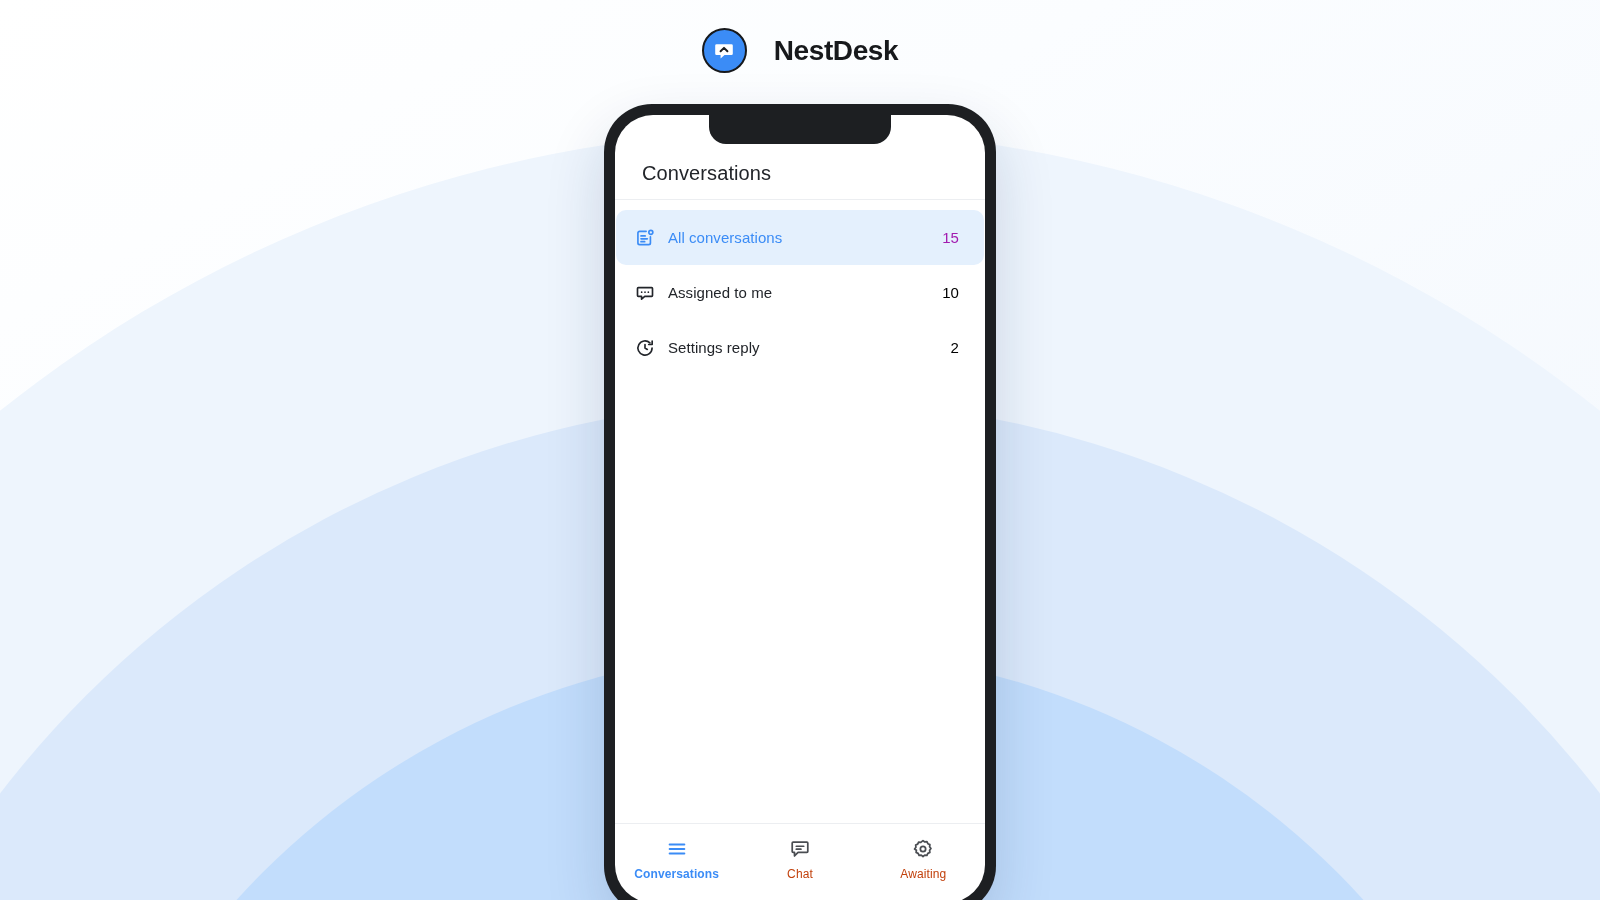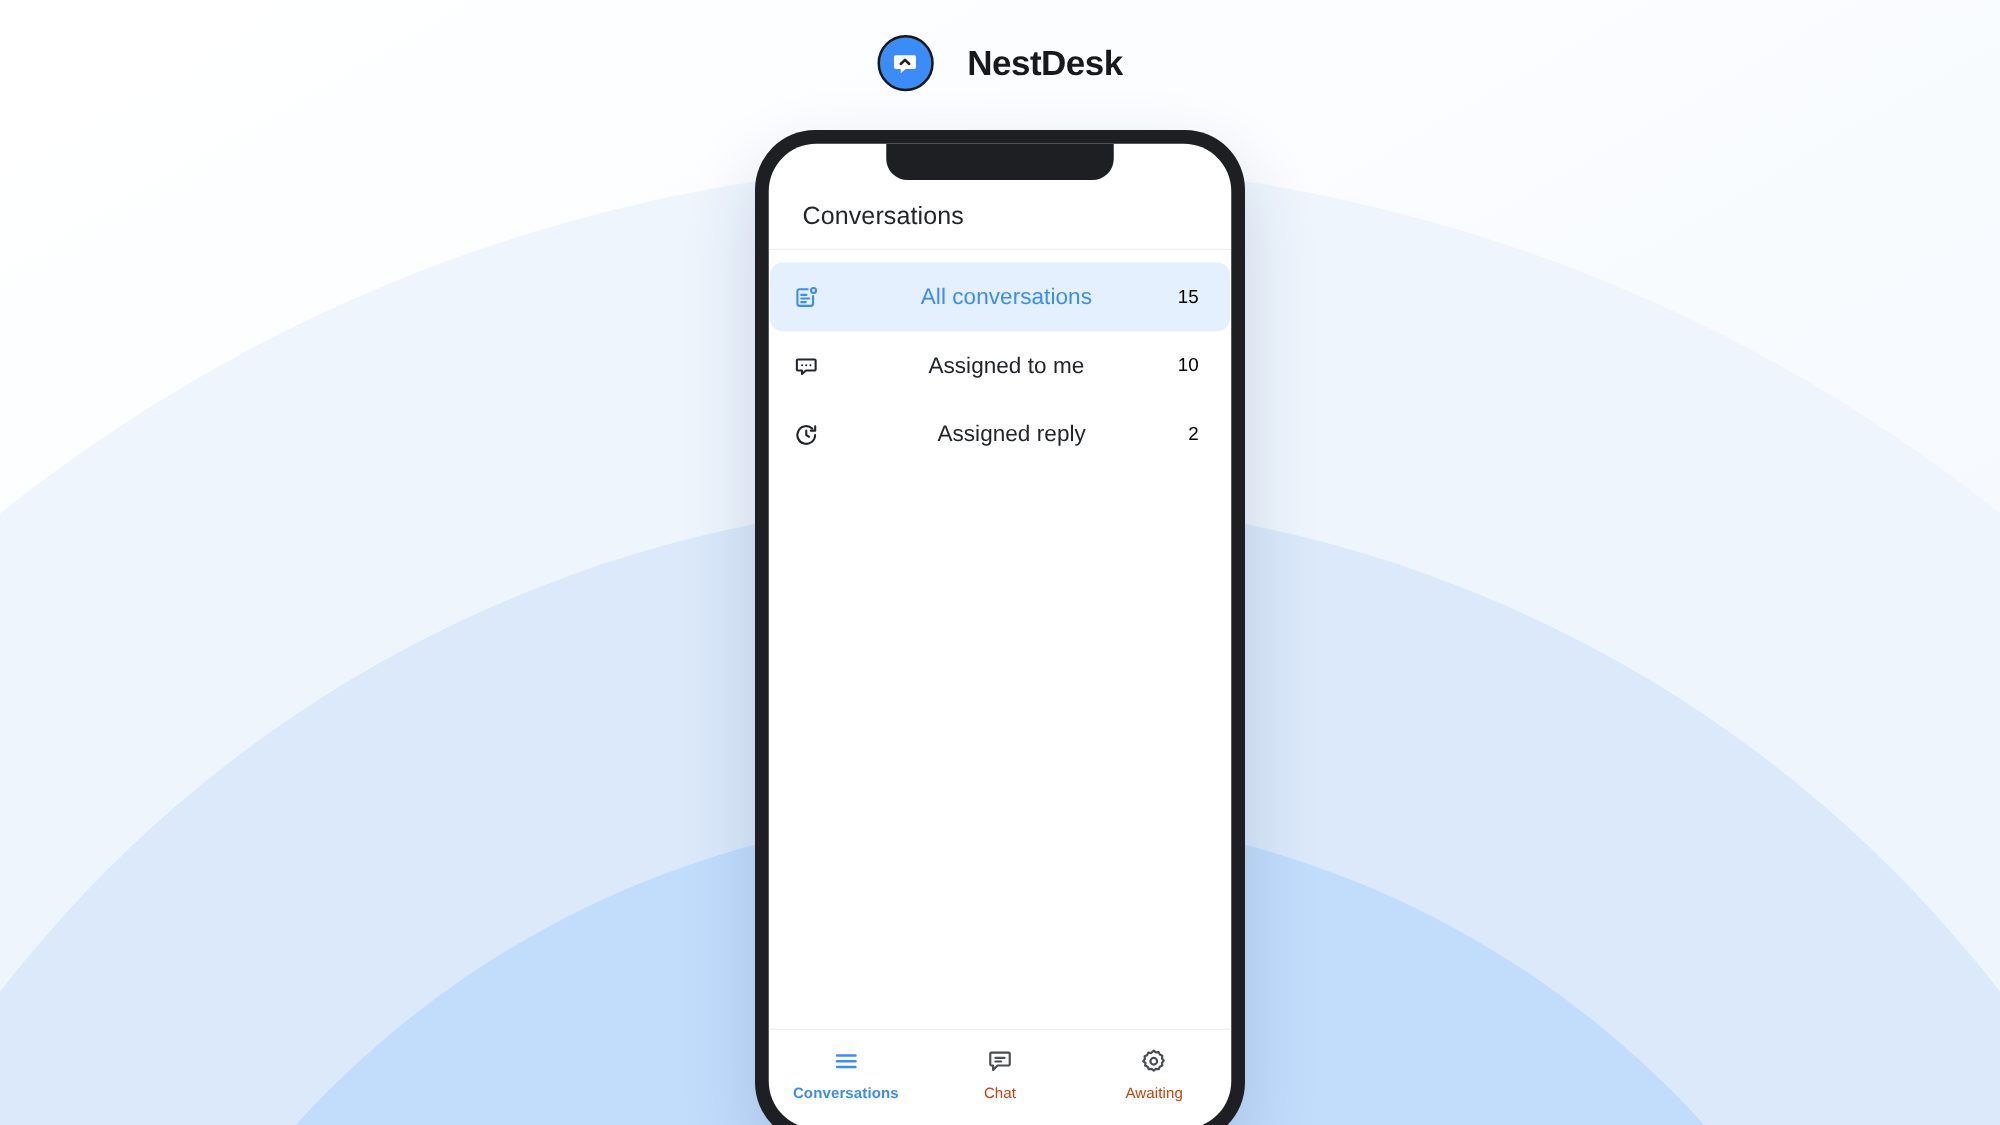--- a/index.html
+++ b/index.html
@@ -159,32 +159,31 @@
     margin-left: 10px;
     margin-right: 13px;
     display: flex;
     align-items: center;
     justify-content: center;
     color: #22252a;
   }
   .filter-row.active .filter-icon { color: #3b8cf6; }
   .filter-label {
     flex: 1 1 auto;
-    font-size: 18px;
+    font-size: 15px;
     color: #22252a;
     letter-spacing: 0.05px;
-    text-align: center;
   }
   .filter-row.active .filter-label { color: #3b8cf6; }
   .filter-count {
     font-size: 15px;
     color: #000000;
     letter-spacing: 0.05px;
   }
-  .filter-row.active .filter-count { color: #000000; }
+  .filter-row.active .filter-count { color: #a21caf; }
 
   
   #bottom-nav {
     flex: 0 0 auto;
     border-top: 1px solid #eceef1;
     display: flex;
     padding: 14px 0 22px 0;
   }
   .nav-item {
     flex: 1 1 0;
@@ -272,21 +271,21 @@
 
 
       <div class="filter-row">
         <span class="filter-icon">
           <svg width="20" height="20" viewBox="0 0 24 24" fill="none" stroke="currentColor" stroke-width="2" stroke-linecap="round" stroke-linejoin="round">
             <path d="M20.5 12a8.5 8.5 0 1 1-2.6-6.1"></path>
             <path d="M20.6 3.6v4.2h-4.2"></path>
             <path d="M12 7.8V12l2.8 1.7"></path>
           </svg>
         </span>
-        <span class="filter-label">Assigned reply</span>
+        <span class="filter-label">Settings reply</span>
         <span class="filter-count">2</span>
       </div>
 
     </div>
 
     <div id="bottom-nav">
 
       <div class="nav-item active">
         <span class="nav-icon">
           <svg width="22" height="22" viewBox="0 0 24 24" fill="none" stroke="currentColor" stroke-width="2.2" stroke-linecap="round">

